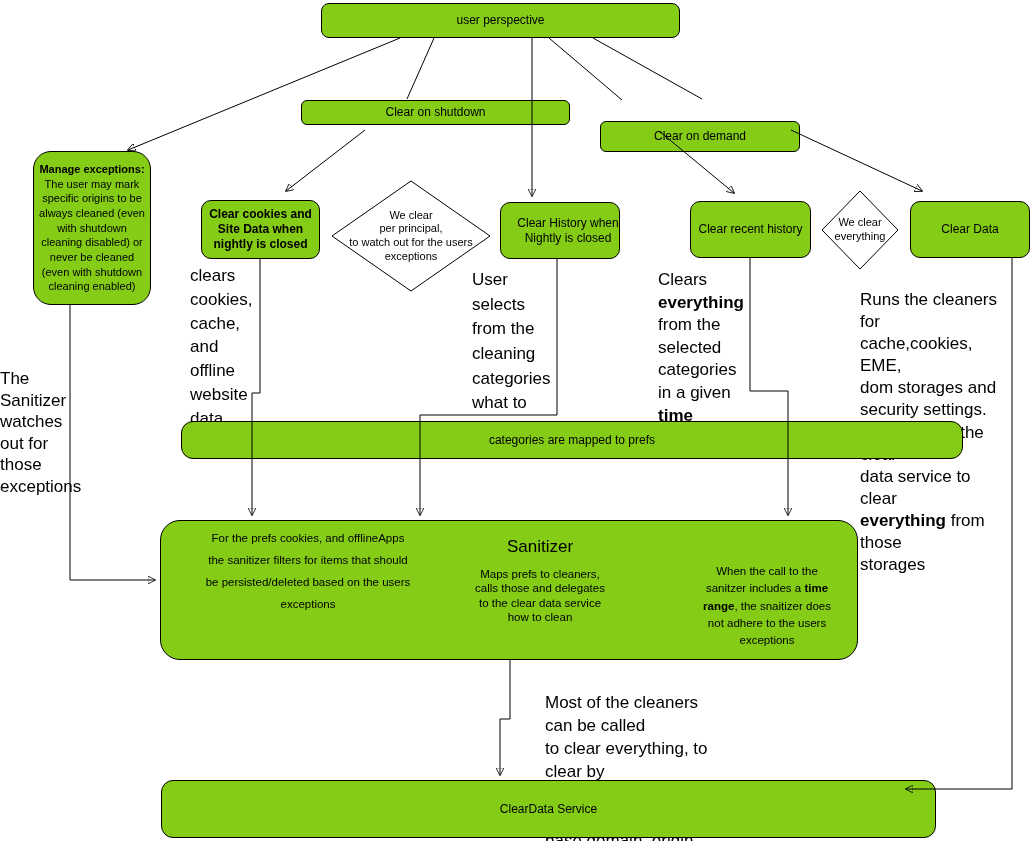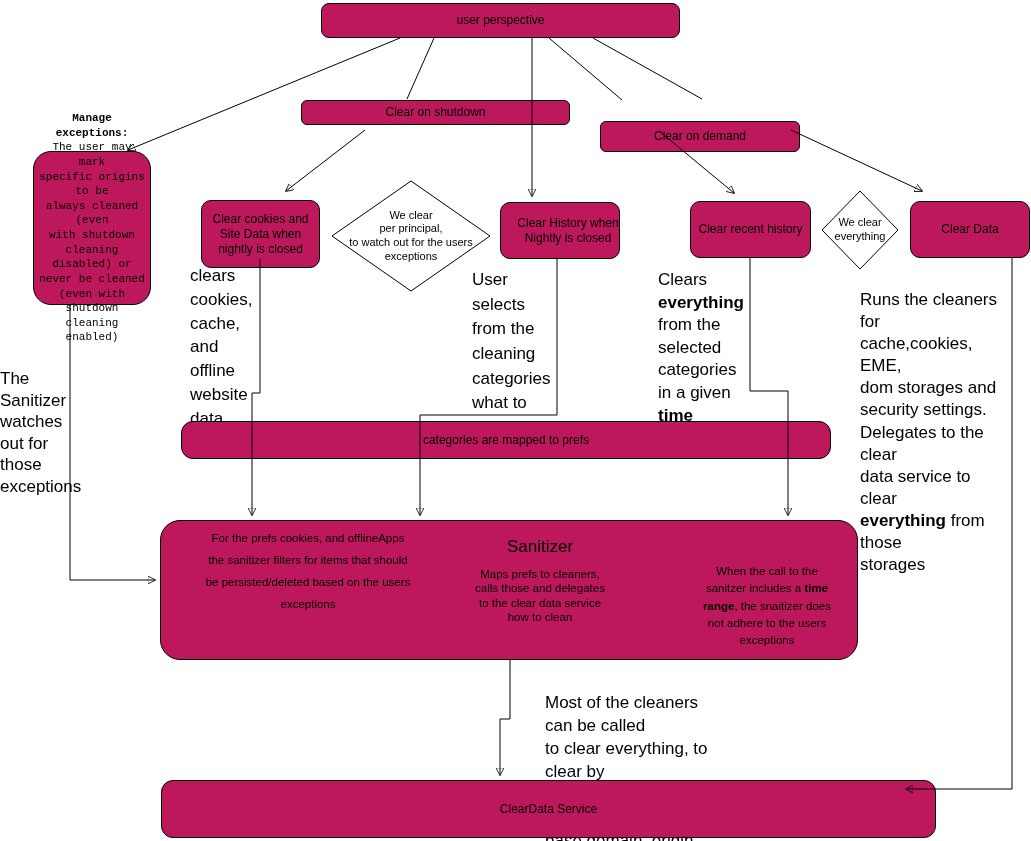--- a/index.html
+++ b/index.html
@@ -1,21 +1,21 @@
 <!DOCTYPE html>
 <html><head>
 <meta charset="utf-8">
 <style>
   html,body{margin:0;padding:0;background:#ffffff;}
   .canvas{
     position:relative;width:1031px;height:841px;background:#ffffff;
     font-family:"Liberation Sans",sans-serif;color:#000;overflow:hidden;
   }
   .node{
-    position:absolute;box-sizing:border-box;background:#be185d;border:1px solid #000;
+    position:absolute;box-sizing:border-box;background:#84cc16;border:1px solid #000;
     display:flex;align-items:center;justify-content:center;text-align:center;
     font-size:12px;line-height:1.25;white-space:pre-line;z-index:2;
   }
   .ann{
     position:absolute;text-align:left;font-size:17px;line-height:1.35;
     white-space:pre-line;z-index:2;
   }
   .diamond{position:absolute;z-index:2;}
   .diamond svg{position:absolute;left:0;top:0;}
   .diamond .dlabel{
@@ -40,33 +40,33 @@
 <body>
 
 <div class="canvas">
 
   <div class="node" style="left:321px;top:3px;width:359px;height:35px;border-radius:8px;">user perspective</div>
 
   <div class="node" style="left:301px;top:100px;width:269px;height:25px;border-radius:6px;">Clear on shutdown</div>
 
   <div class="node" style="left:600px;top:100px;width:200px;height:31px;border-radius:6px;margin-top:21px;">Clear on demand</div>
 
-  <div class="node" style="left:33px;top:151px;width:118px;height:154px;border-radius:18px;font-size:11px;line-height:1.33;flex-direction:column;padding:2px;font-family:Liberation Mono, monospace;">
+  <div class="node" style="left:33px;top:151px;width:118px;height:154px;border-radius:18px;font-size:11px;line-height:1.33;flex-direction:column;padding:2px;">
     <span class="mex-title">Manage exceptions:</span>
     <span>The user may mark
 specific origins to be
 always cleaned (even
 with shutdown
 cleaning disabled) or
 never be cleaned
 (even with shutdown
 cleaning enabled)</span>
   </div>
 
-  <div class="node" style="left:201px;top:200px;width:119px;height:68px;border-radius:10px;">Clear cookies and
+  <div class="node" style="left:201px;top:200px;width:119px;height:59px;border-radius:10px;font-weight:bold;">Clear cookies and
 Site Data when
 nightly is closed</div>
 
   <div class="diamond" style="left:331px;top:180px;width:160px;height:112px;">
     <svg width="160" height="112">
       <polygon points="80,1 159,56 80,111 1,56" fill="#ffffff" stroke="#000000" stroke-width="1"></polygon>
     </svg>
     <div class="dlabel">We clear
 per principal,
 to watch out for the users
@@ -122,21 +122,21 @@
 <b>everything</b> from those
 storages</div>
 
   <div class="ann" style="left:0px;top:368px;width:60px;line-height:1.27;">The
 Sanitizer
 watches
 out for
 those
 exceptions</div>
 
-  <div class="node" style="left:181px;top:421px;width:650px;height:38px;border-radius:12px;">categories are mapped to prefs</div>
+  <div class="node" style="left:181px;top:421px;width:782px;height:38px;border-radius:12px;">categories are mapped to prefs</div>
 
   <div class="node" style="left:160px;top:520px;width:698px;height:140px;border-radius:20px;"></div>
   <div class="san-title">Sanitizer</div>
   <div class="san-left">For the prefs cookies, and offlineApps
 the sanitizer filters for items that should
 be persisted/deleted based on the users
 exceptions</div>
   <div class="san-mid">Maps prefs to cleaners,
 calls those and delegates
 to the clear data service

